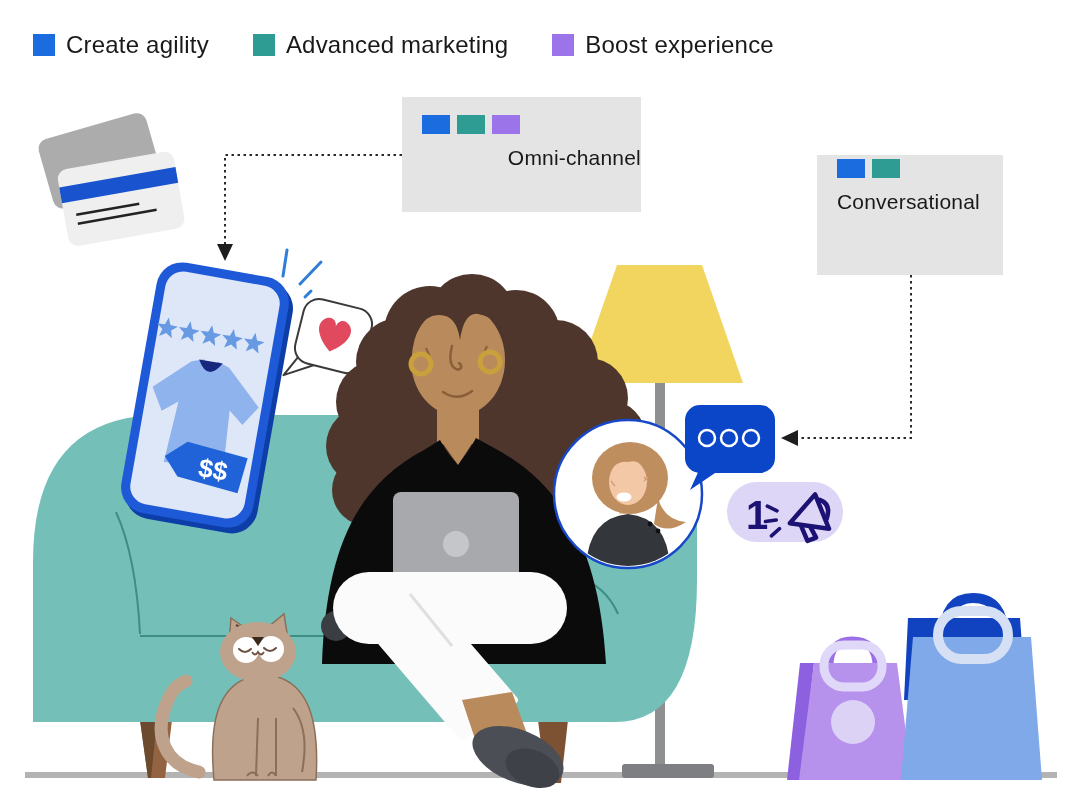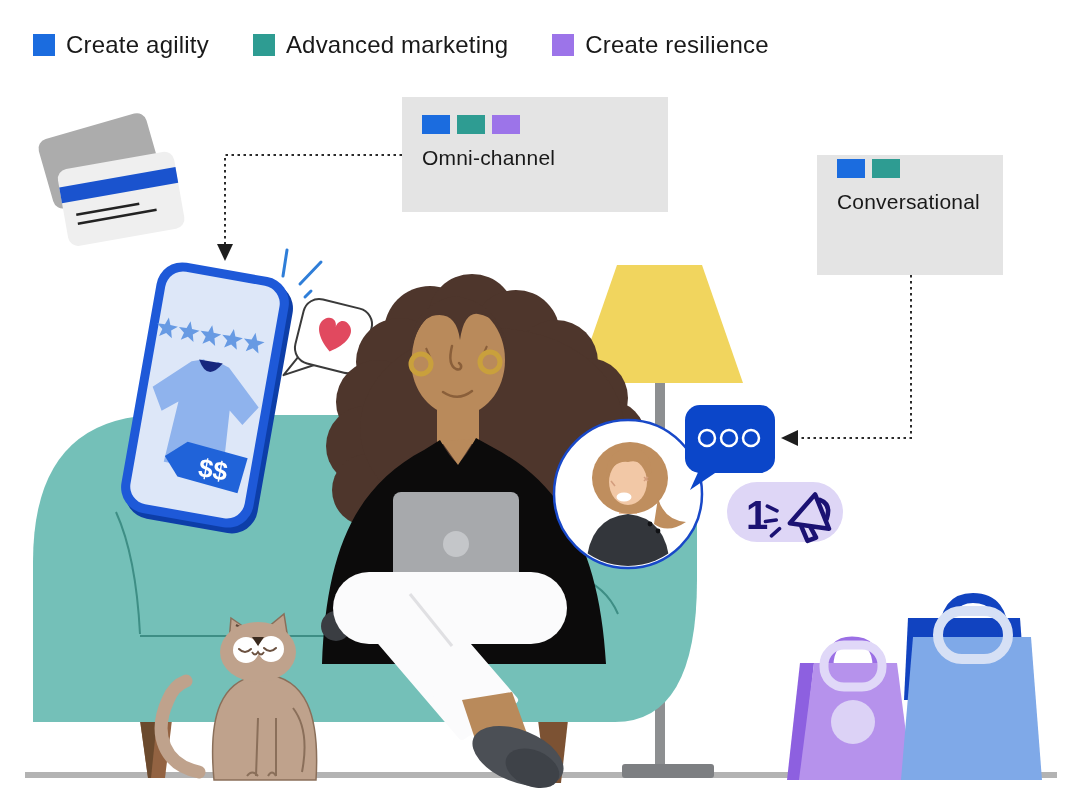--- a/index.html
+++ b/index.html
@@ -11,21 +11,21 @@
   
   .legend{position:absolute;left:33px;top:31px;display:flex;gap:44px;align-items:center;z-index:5;}
   .legend-item{display:flex;align-items:center;gap:11px;}
   .swatch{width:22px;height:22px;flex:0 0 auto;}
   .legend-label{font-size:24px;color:#191919;letter-spacing:.2px;}
   
   .callout{position:absolute;box-sizing:border-box;z-index:5;}
   .callout .tags{display:flex;gap:7px;}
   .tag{width:28px;height:19px;}
   .callout-text{font-size:21px;line-height:29px;color:#191919;margin-top:9px;letter-spacing:.2px;}
-  #callout-omni{left:402px;top:97px;width:266px;height:115px;padding:18px 0 0 20px;}
+  #callout-omni{left:402px;top:97px;width:239px;height:115px;padding:18px 0 0 20px;text-align:right;}
   #callout-conv{left:817px;top:155px;width:186px;height:120px;padding:4px 0 0 20px;}
 </style>
 </head>
 <body>
 
 <div class="canvas">
 
   <svg class="scene" width="1078" height="797" viewBox="0 0 1078 797">
     <defs>
       <path id="star" d="M0,-11 L2.76,-3.8 L10.46,-3.4 L4.47,1.45 L6.47,8.9 L0,4.7 L-6.47,8.9 L-4.47,1.45 L-10.46,-3.4 L-2.76,-3.8 Z"></path>
@@ -232,21 +232,21 @@
     <div class="legend-item">
       <span class="swatch" style="background-color: rgb(27, 108, 223);"></span>
       <span class="legend-label">Create agility</span>
     </div>
     <div class="legend-item">
       <span class="swatch" style="background-color: rgb(46, 156, 146);"></span>
       <span class="legend-label">Advanced marketing</span>
     </div>
     <div class="legend-item">
       <span class="swatch" style="background-color: rgb(156, 116, 233);"></span>
-      <span class="legend-label">Create resilience</span>
+      <span class="legend-label">Boost experience</span>
     </div>
   </div>
 
   <div class="callout" id="callout-omni" style="background-color: rgb(228, 228, 228);">
     <div class="tags">
       <span class="tag" style="background-color: rgb(27, 108, 223);"></span>
       <span class="tag" style="background-color: rgb(46, 156, 146);"></span>
       <span class="tag" style="background-color: rgb(156, 116, 233);"></span>
     </div>
     <div class="callout-text">

